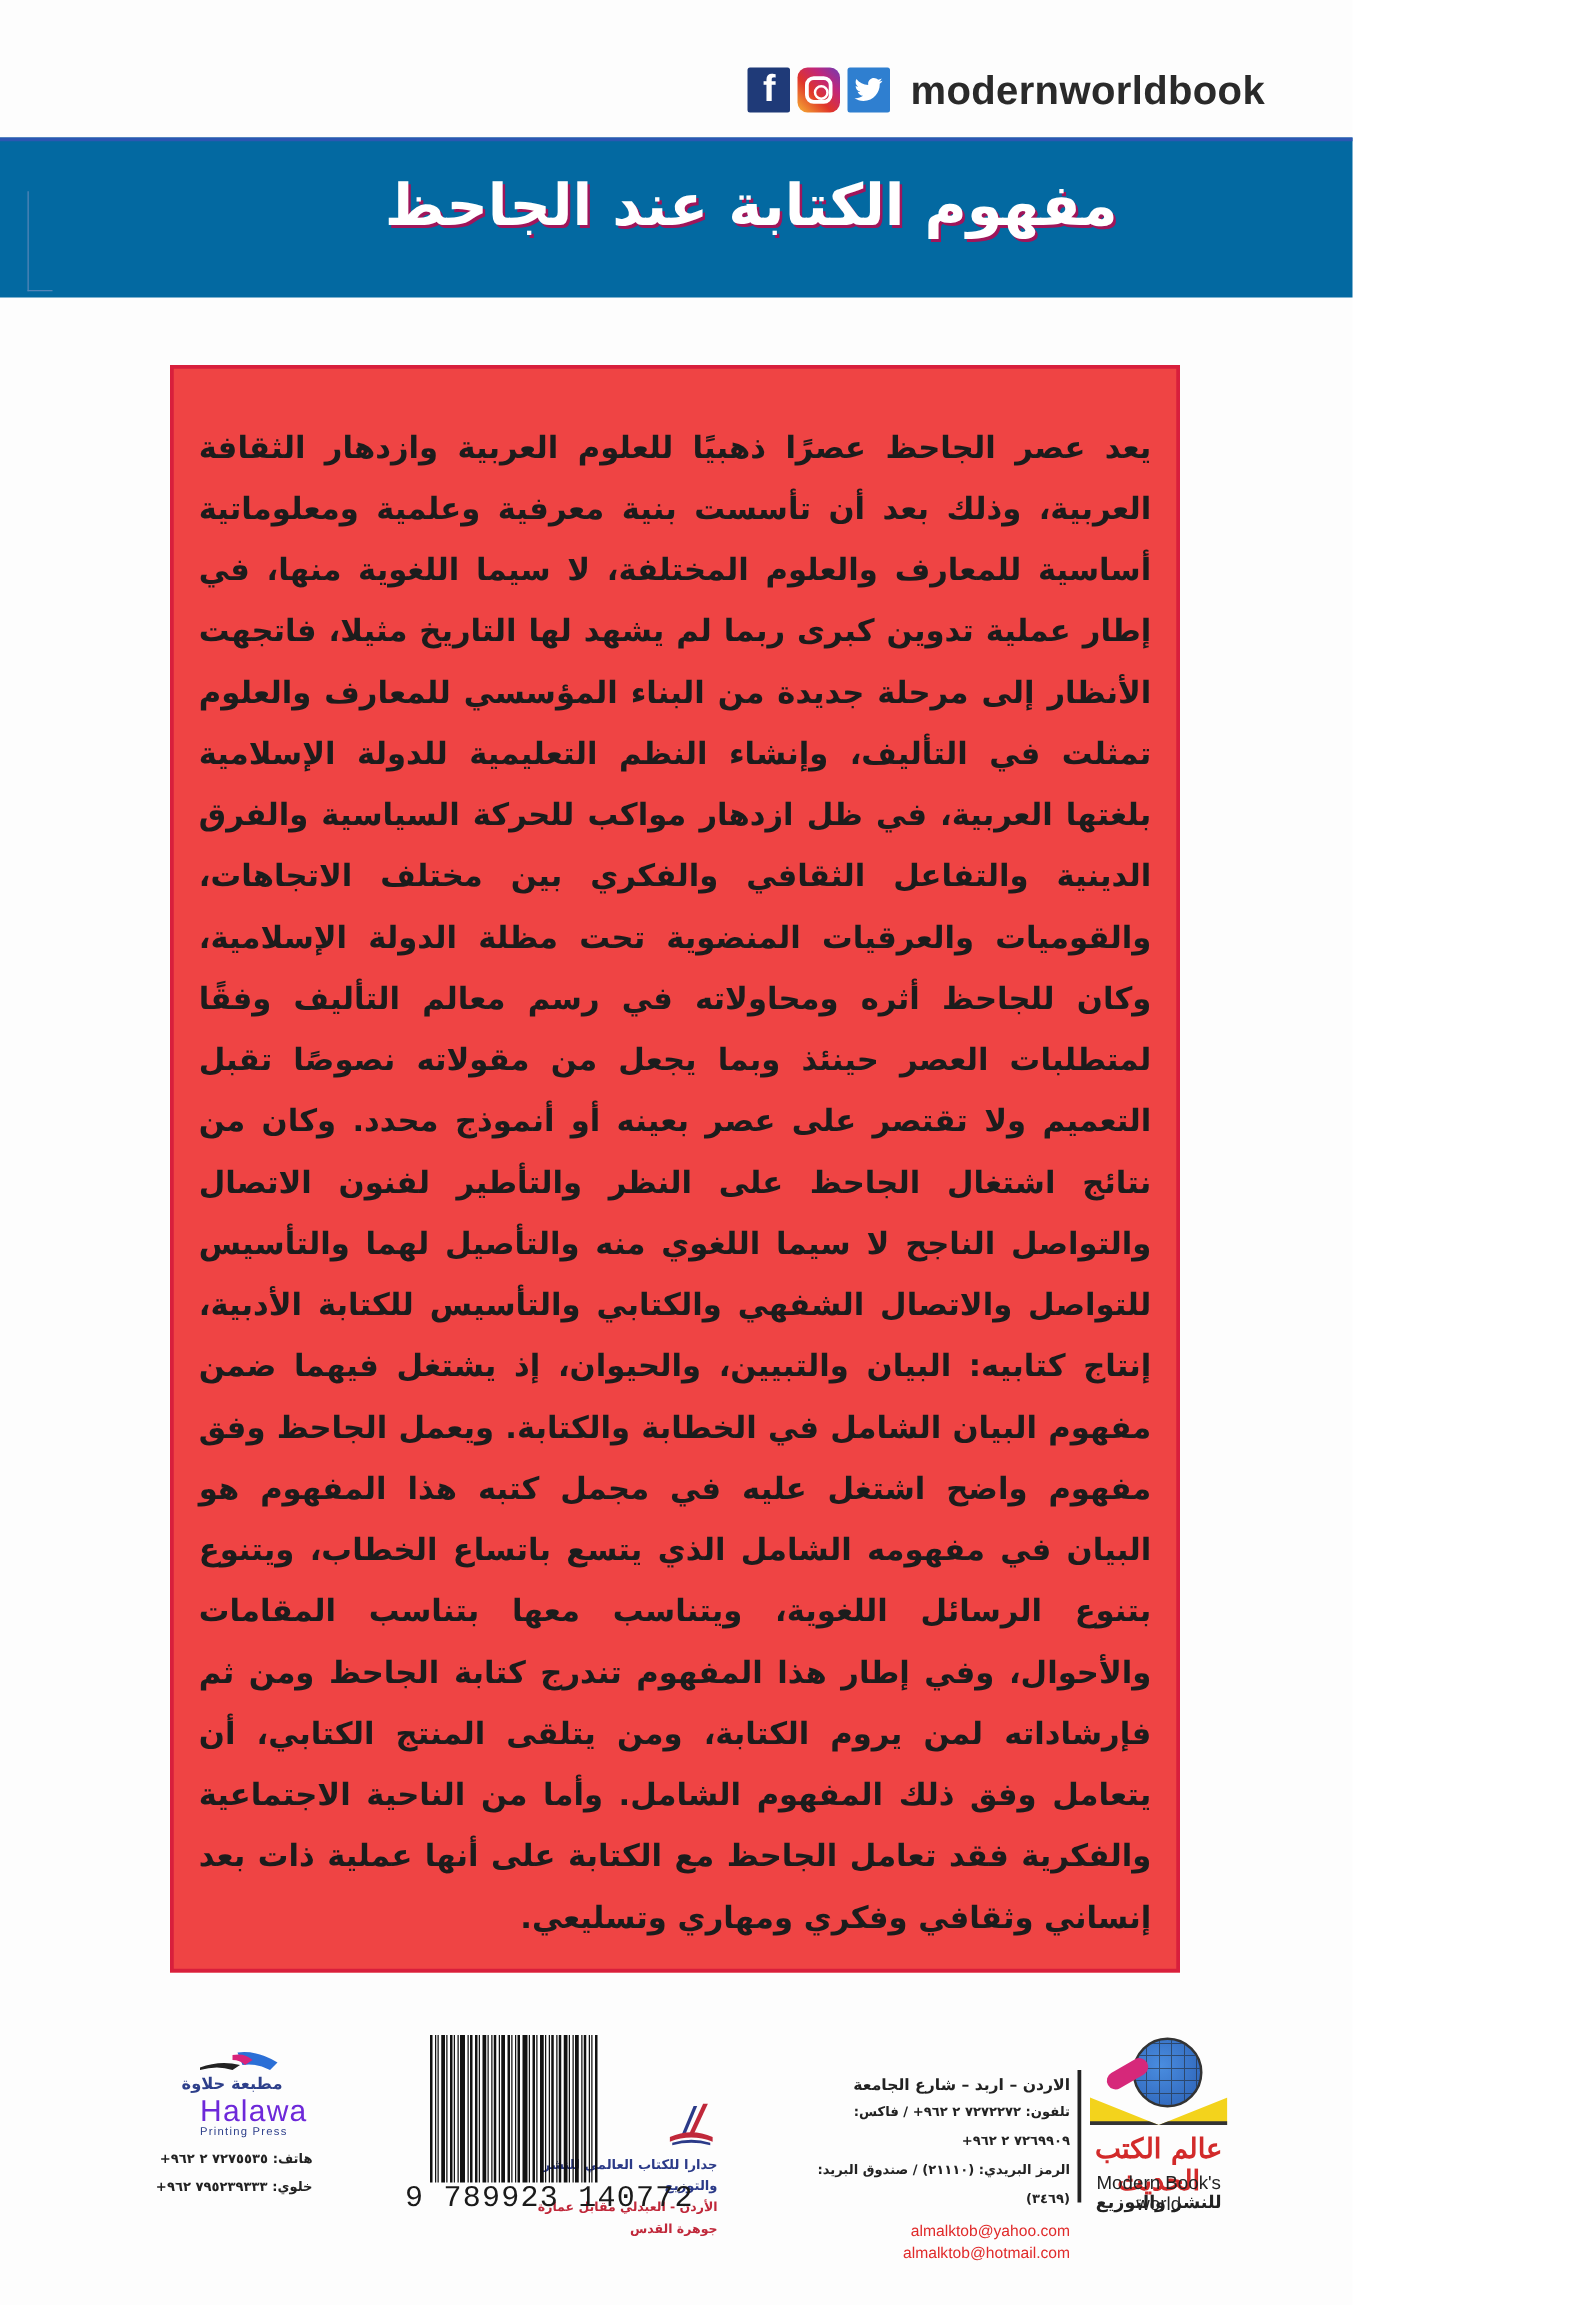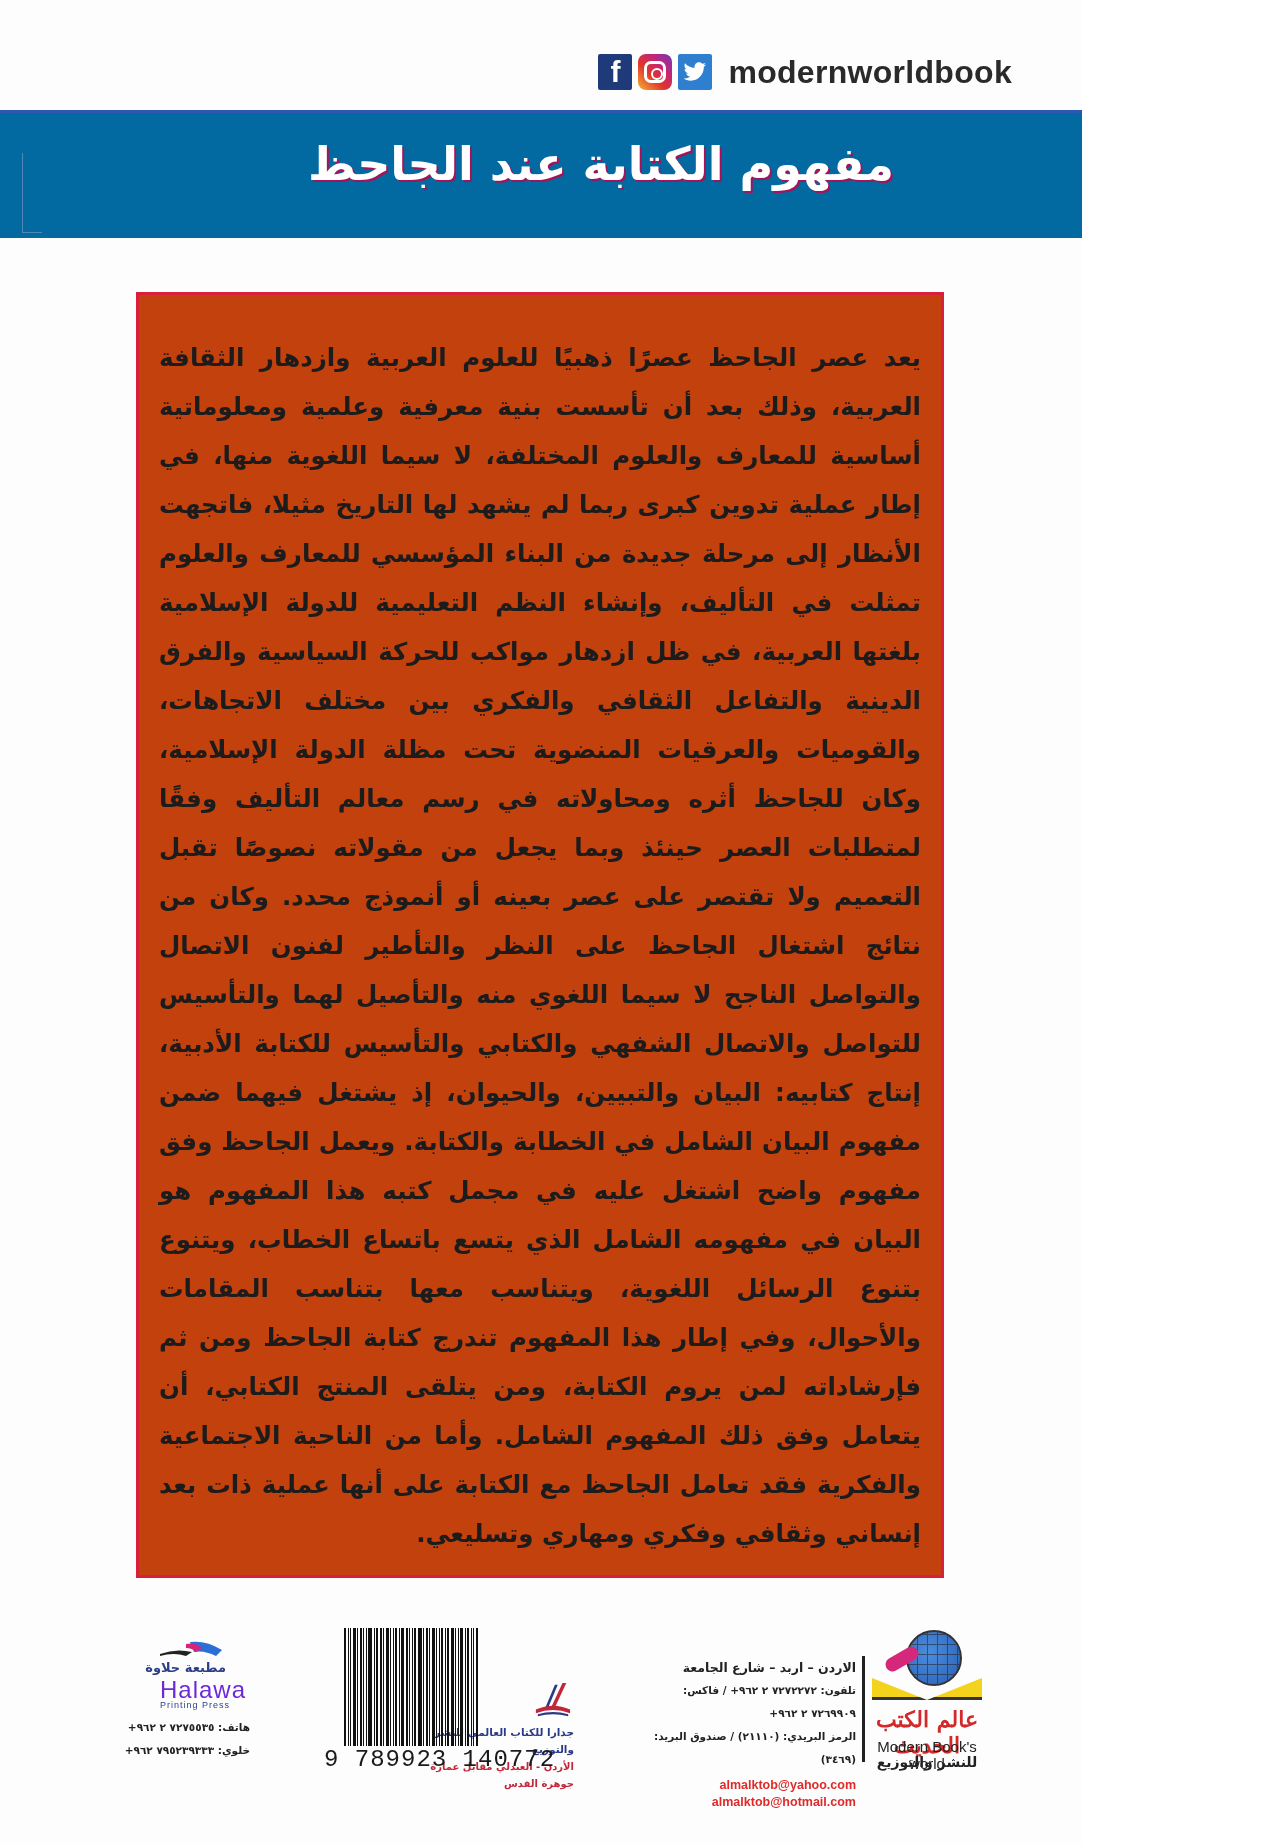--- a/index.html
+++ b/index.html
@@ -17,39 +17,39 @@
     .ig .ring::after { content: ""; position: absolute; left: 4px; top: 4px; width: 8px; height: 8px; border: 2.5px solid #fff; border-radius: 50%; }
     .tw { background: #2f7fd0; font-size: 22px; border-radius: 2px; }
     .social-handle { font-family: "Liberation Sans", sans-serif; font-weight: bold; font-size: 32px; color: #2a2a2a; margin-left: 10px; letter-spacing: 0.3px; }
 
     
     .band { position: absolute; left: 0; top: 110px; width: 1082px; height: 128px; background: #0369a1; border-top: 3px solid #2c57b2; }
     .title { position: absolute; left: 0; right: 0; top: 24px; text-align: center; direction: rtl; color: #ffffff; font-family: "DejaVu Sans", sans-serif; font-weight: bold; font-size: 46px; text-shadow: 2px 2px 0 #a0155a; padding-left: 120px; }
     .scribble { position: absolute; left: 22px; top: 40px; width: 20px; height: 80px; border-left: 1px solid #8a98c8; border-bottom: 1px solid #8a98c8; opacity: .6; }
 
     
-    .frame { position: absolute; left: 136px; top: 292px; width: 808px; height: 1286px; border: 3px solid #d81f3c; background: #c2410c; }
+    .frame { position: absolute; left: 136px; top: 292px; width: 808px; height: 1286px; border: 3px solid #d81f3c; background: #ef4444; }
     .body-text { position: absolute; left: 20px; right: 20px; top: 38px; direction: rtl; text-align: justify; text-align-last: right; font-family: "DejaVu Sans", sans-serif; font-weight: bold; font-size: 24.5px; line-height: 49px; color: #1c1c1c; }
 
     
     .pub-logo { position: absolute; left: 868px; top: 1630px; width: 118px; height: 150px; }
     .globe { position: absolute; left: 38px; top: 0; width: 56px; height: 56px; border-radius: 50%; background: radial-gradient(circle at 40% 40%, #4a8de0, #2a5fb3); border: 2px solid #333; overflow: hidden; }
     .globe::before { content: ""; position: absolute; inset: 0; background:
         repeating-linear-gradient(0deg, transparent 0 9px, #222 9px 10px),
         repeating-linear-gradient(90deg, transparent 0 9px, #222 9px 10px); opacity: .55; }
     .swoosh { position: absolute; left: 16px; top: 22px; width: 36px; height: 14px; border-radius: 8px; background: #d6287a; transform: rotate(-30deg); }
     .book-shape { position: absolute; left: 4px; top: 44px; width: 110px; height: 26px; background: #f3d31c; clip-path: polygon(0 15%, 50% 100%, 100% 15%, 100% 100%, 0 100%); border-bottom: 3px solid #333; }
     .pub-ar { position: absolute; left: 0; top: 76px; width: 118px; text-align: center; color: #d22a2a; font-size: 22px; font-weight: bold; font-family: "DejaVu Serif", serif; direction: rtl; }
     .pub-en { position: absolute; left: 0; top: 108px; width: 118px; text-align: center; font-size: 15px; color: #222; font-family: "Liberation Sans", sans-serif; }
     .pub-ar2 { position: absolute; left: 0; top: 124px; width: 118px; text-align: center; font-size: 14px; font-weight: bold; color: #222; direction: rtl; }
     .vline { position: absolute; left: 862px; top: 1656px; width: 3px; height: 106px; background: #222; }
 
     .contact { position: absolute; left: 640px; top: 1656px; width: 216px; direction: rtl; text-align: right; font-size: 10.5px; font-weight: bold; color: #222; line-height: 23px; }
     .contact .addr { font-size: 12.5px; }
-    .contact .email { direction: ltr; text-align: right; color: #e02a2a; font-weight: bold; font-family: "Liberation Sans", sans-serif; font-size: 12.5px; line-height: 17px; }
+    .contact .email { direction: ltr; text-align: right; color: #e02a2a; font-weight: normal; font-family: "Liberation Sans", sans-serif; font-size: 12.5px; line-height: 17px; }
     .contact .emails { margin-top: 6px; }
 
     .dar-logo { position: absolute; left: 474px; top: 1680px; width: 100px; height: 100px; }
     .dar-mark { position: absolute; left: 60px; top: 0; width: 38px; height: 40px; }
     .dar-text { position: absolute; right: 0; top: 44px; width: 170px; direction: rtl; text-align: right; font-size: 10.5px; font-weight: bold; color: #2b3a88; line-height: 17px; }
     .dar-text .sub { color: #c0283a; font-size: 10px; }
 
     .barcode-box { position: absolute; left: 324px; top: 1628px; width: 148px; height: 150px; }
     .barcode { position: absolute; left: 20px; top: 0; height: 118px; display: flex; align-items: stretch; }
     .bar { height: 100%; background: #111; margin-right: 1.5px; }

